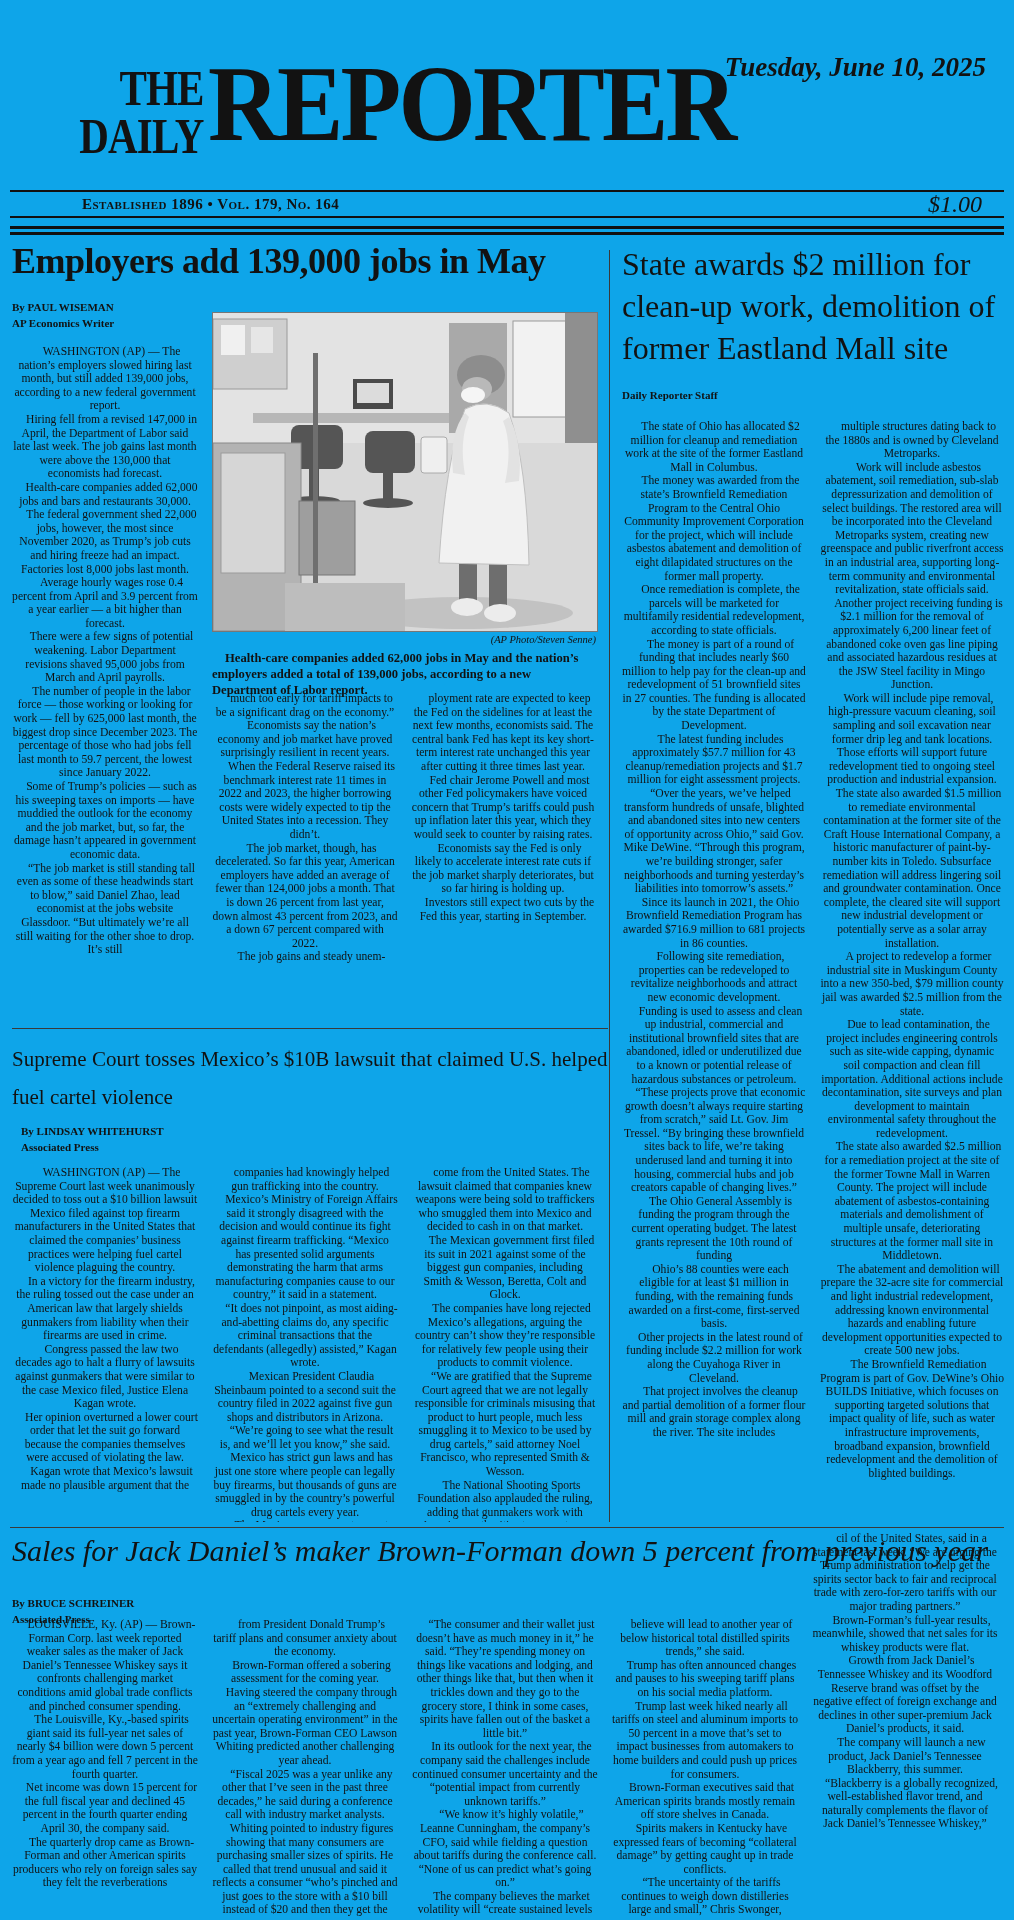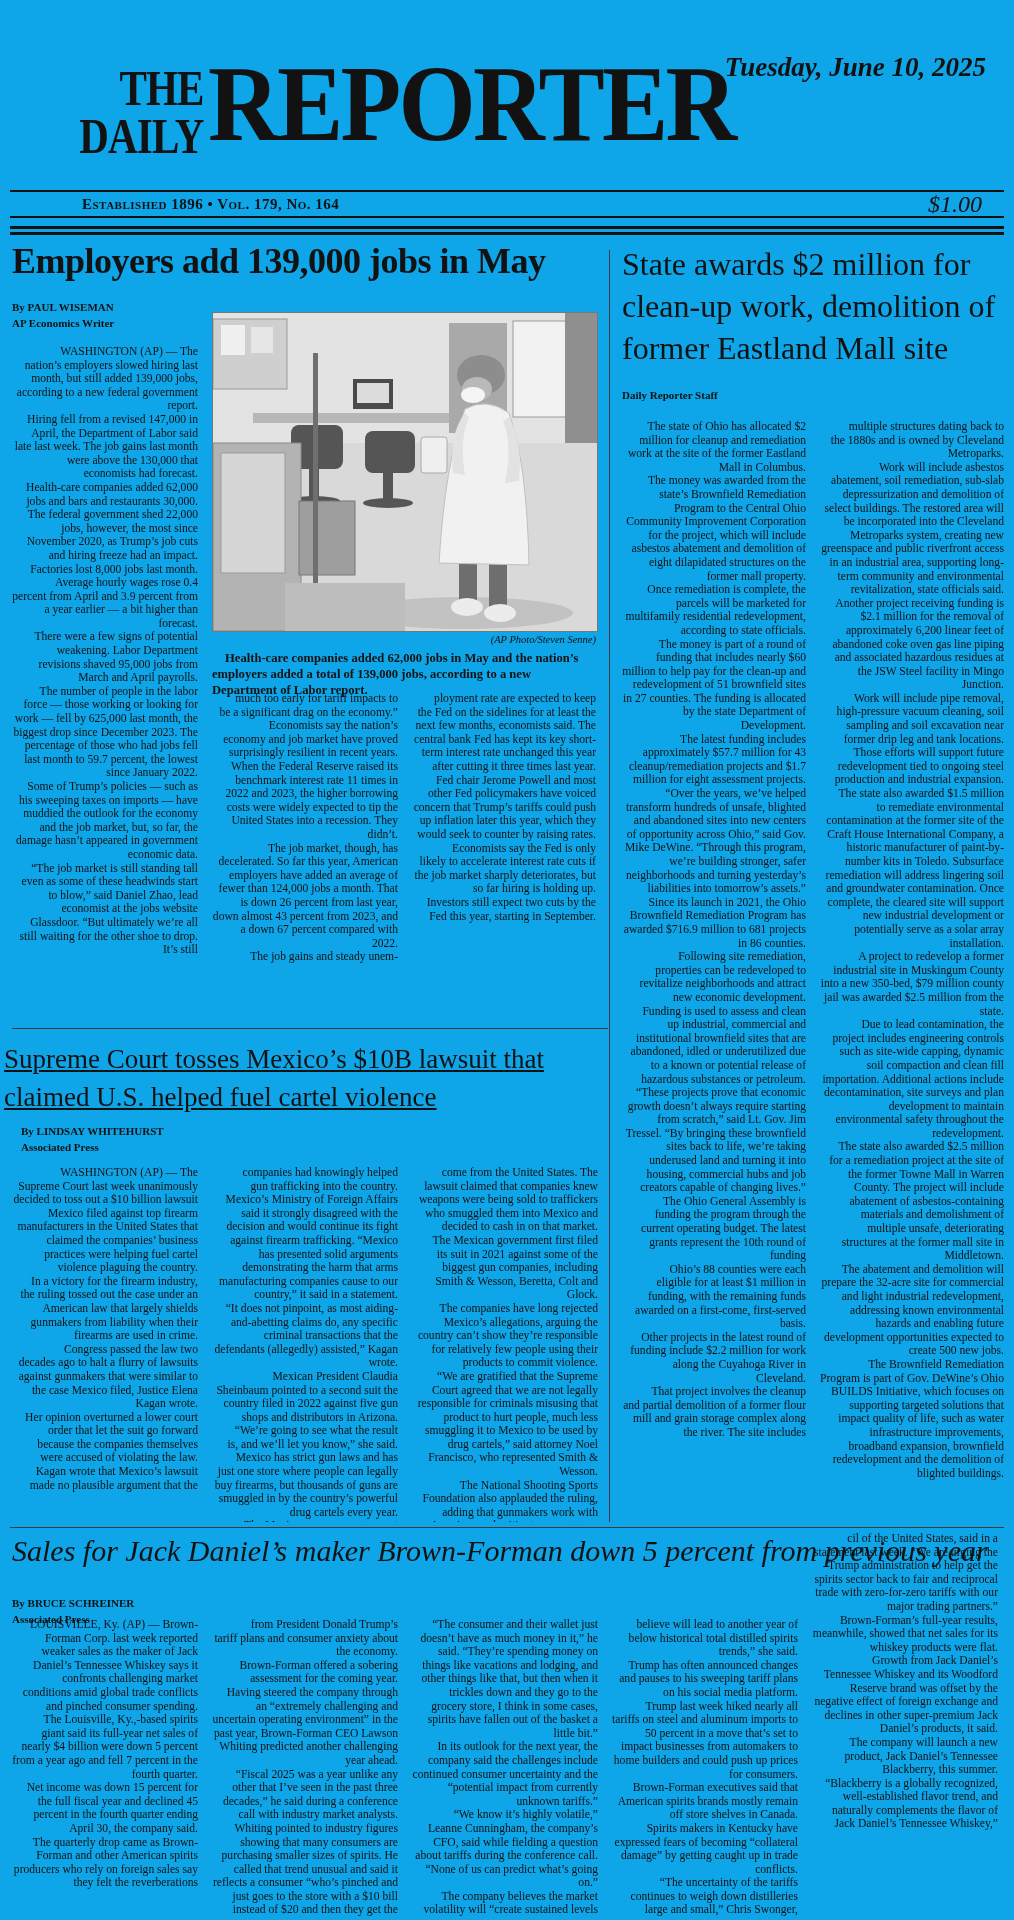--- a/index.html
+++ b/index.html
@@ -13,40 +13,40 @@
   #date-line{position:absolute;right:28px;top:52px;font-style:italic;font-weight:bold;font-size:27px;}
   #info-bar{position:absolute;left:10px;right:10px;top:166px;border-top:2px solid #111;border-bottom:2px solid #111;
             height:24px;display:flex;align-items:center;justify-content:space-between;margin-top:24px;}
   #established{font-weight:bold;font-size:15px;font-variant:small-caps;letter-spacing:.5px;padding-left:72px;}
   #price{font-style:italic;font-size:24px;padding-right:22px;}
   #double-rule{position:absolute;left:10px;right:10px;top:226px;height:3px;border-top:3px solid #111;border-bottom:3px solid #111;}
   
   .headline{position:absolute;font-weight:bold;}
   .headline-light{position:absolute;font-weight:normal;}
   .byline{position:absolute;font-weight:bold;font-size:11px;line-height:15.5px;}
-  .body-col{position:absolute;font-size:11.6px;line-height:13.6px;overflow:hidden;text-align:right;font-family:Liberation Serif, serif;}
+  .body-col{position:absolute;font-size:11.6px;line-height:13.6px;overflow:hidden;text-align:center;font-family:Liberation Serif, serif;}
   .body-col p{margin:0;text-indent:13px;}
   .vrule{position:absolute;width:1px;background:#3a3a3a;}
   .hrule{position:absolute;height:1px;background:#3a3a3a;}
   
   #a1-headline{left:12px;top:240px;width:600px;font-size:36px;letter-spacing:-.5px;white-space:nowrap;}
   #a1-byline{left:12px;top:300px;}
   #a1-col1{left:12px;top:345px;width:186px;height:678px;}
   #photo-frame{position:absolute;left:212px;top:312px;width:384px;height:318px;border:1px solid #777;background:#c9c9c9;overflow:hidden;}
   #photo-credit{position:absolute;left:212px;top:634px;width:384px;text-align:right;font-size:10.5px;font-style:italic;}
   #a1-caption{position:absolute;left:212px;top:650px;width:384px;font-weight:bold;font-size:12.6px;line-height:16px;text-indent:13px;}
   #a1-col2{left:212px;top:692px;width:186px;height:330px;}
   #a1-col3{left:410px;top:692px;width:186px;height:330px;}
   
   #a2-headline{left:622px;top:243px;width:384px;font-size:32px;line-height:42px;}
   #a2-byline{left:622px;top:388px;}
   #a2-col1{left:622px;top:420px;width:184px;height:1102px;}
   #a2-col2{left:820px;top:420px;width:184px;height:1102px;}
   
-  #a3-headline{left:4px;top:1040px;width:596px;font-size:27px;line-height:38px;text-decoration:underline;}
+  #a3-headline{left:12px;top:1040px;width:596px;font-size:21px;line-height:38px;}
   #a3-byline{left:12px;top:1124px;margin-left:9px;}
   #a3-col1{left:12px;top:1166px;width:186px;height:356px;}
   #a3-col2{left:212px;top:1166px;width:186px;height:356px;}
   #a3-col3{left:412px;top:1166px;width:186px;height:356px;}
   
   #a4-headline{left:12px;top:1534px;width:992px;font-size:30px;font-style:italic;font-weight:normal;}
   #a4-byline{left:12px;top:1578px;margin-top:18px;}
   #a4-col1{left:12px;top:1618px;width:186px;height:300px;}
   #a4-col2{left:212px;top:1618px;width:186px;height:300px;}
   #a4-col3{left:412px;top:1618px;width:186px;height:300px;}

